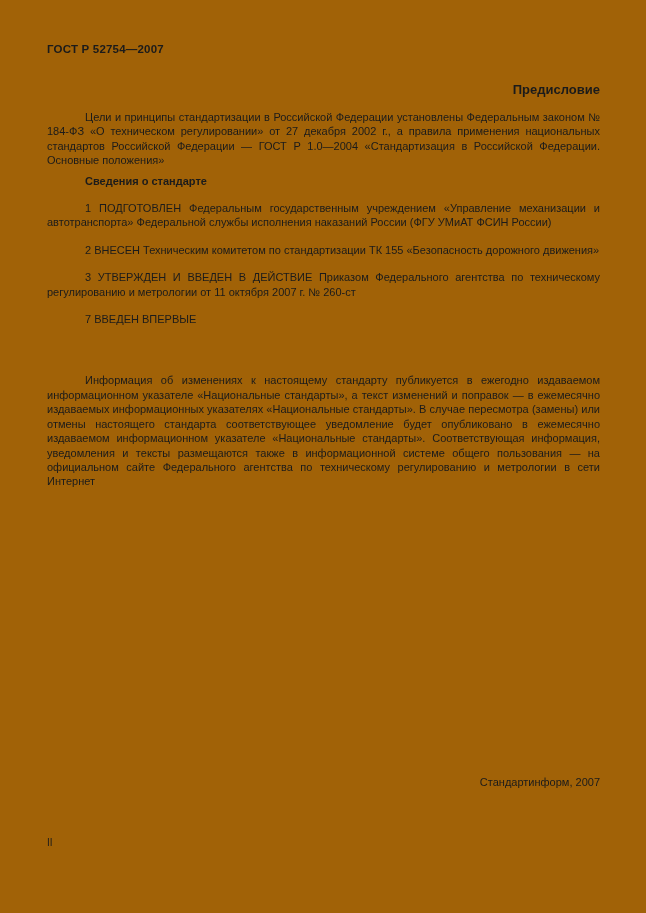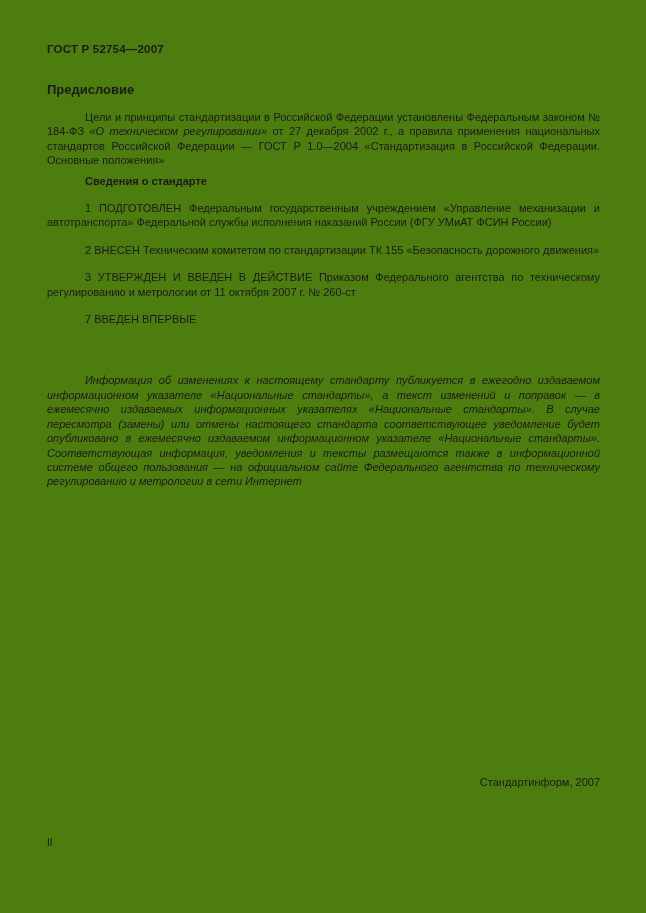--- a/index.html
+++ b/index.html
@@ -3,51 +3,51 @@
 <meta charset="utf-8">
 <style>
   html, body {
     margin: 0;
     padding: 0;
     background: #a3a3a3;
   }
   .sheet {
     width: 646px;
     height: 913px;
-    background: #4d7c0f;
+    background: #a16207;
     position: relative;
     box-sizing: border-box;
     padding: 43px 46px 0 47px;
     font-family: "Liberation Sans", sans-serif;
     color: #1b1b1b;
     overflow: hidden;
   }
   .doc-header {
     font-weight: 700;
     font-size: 11.5px;
     letter-spacing: 0.2px;
   }
   .doc-title {
     font-weight: 700;
     font-size: 13px;
-    text-align: left;
+    text-align: right;
     margin: 27px 0 0 0;
   }
   .para {
     font-size: 11px;
     line-height: 14.4px;
     text-align: justify;
     text-indent: 38px;
     margin: 13px 0 0 0;
   }
   .section-heading {
     margin-top: 6px;
   }
   .bold { font-weight: 700; }
-  .italic { font-style: italic; }
+  .italic { }
   .notice { margin-top: 47px; }
   .publisher {
     position: absolute;
     top: 748px;
     right: 46px;
     font-size: 11px;
     margin-top: 28px;
   }
   .copyright {
     position: absolute;

